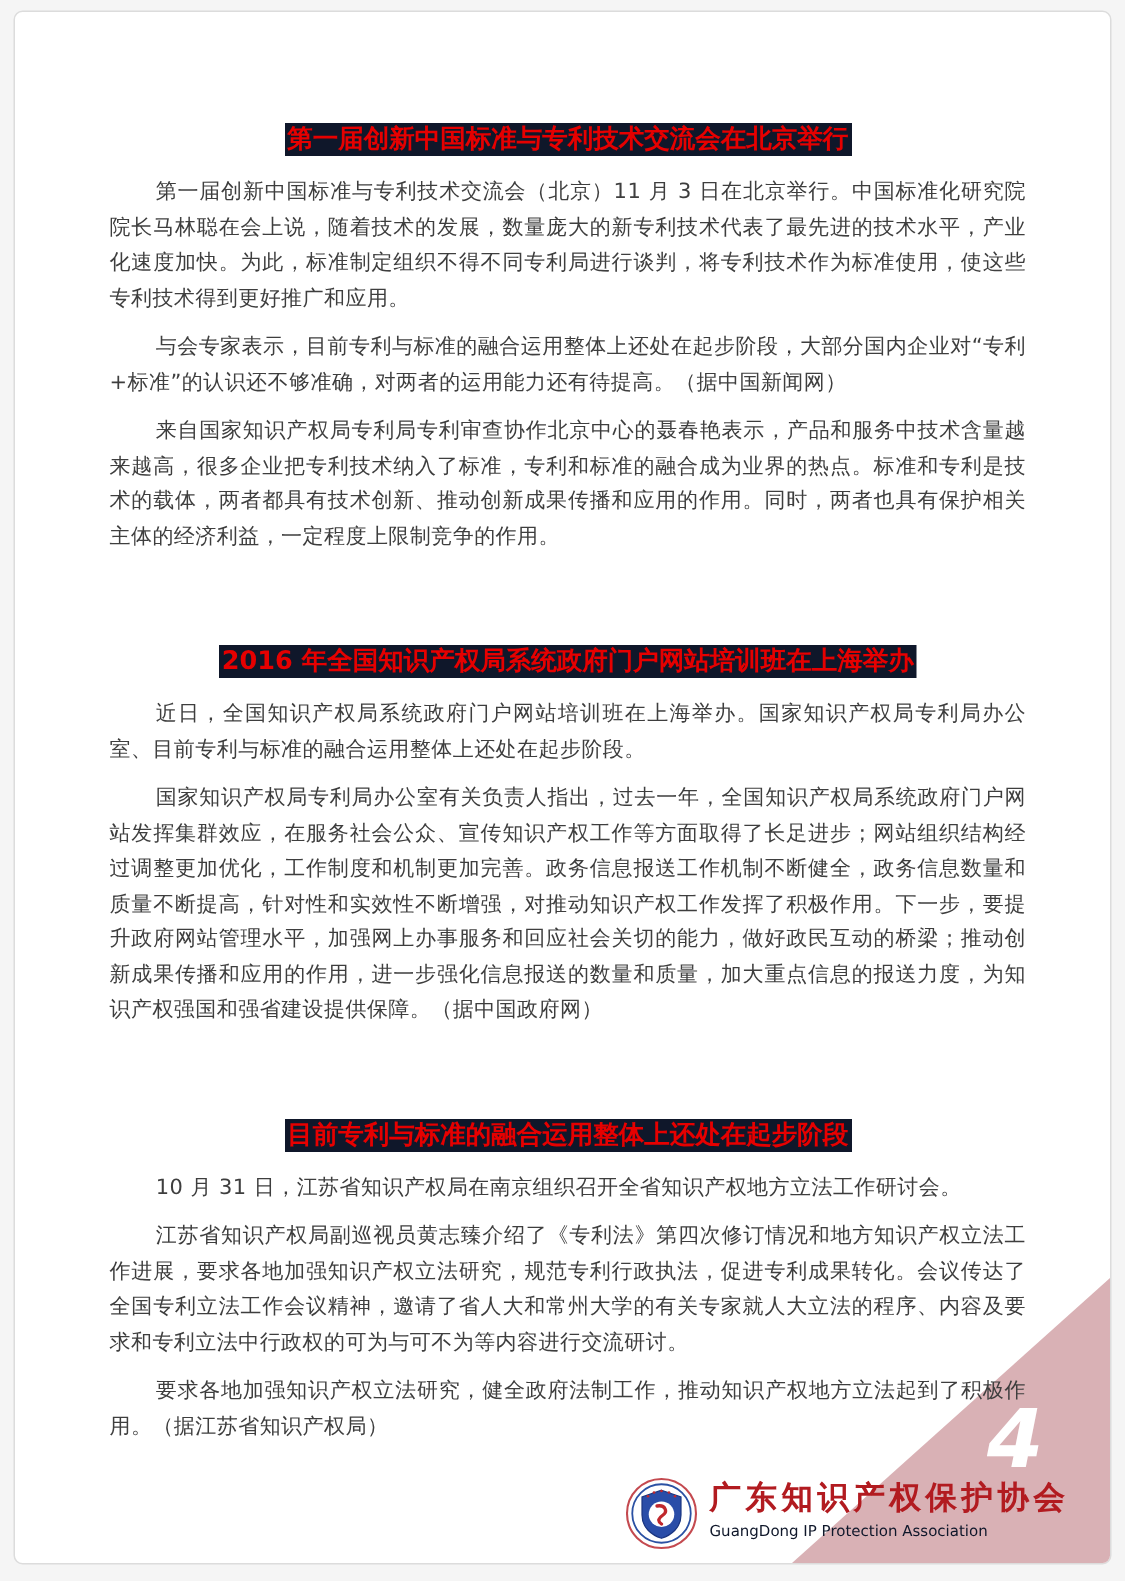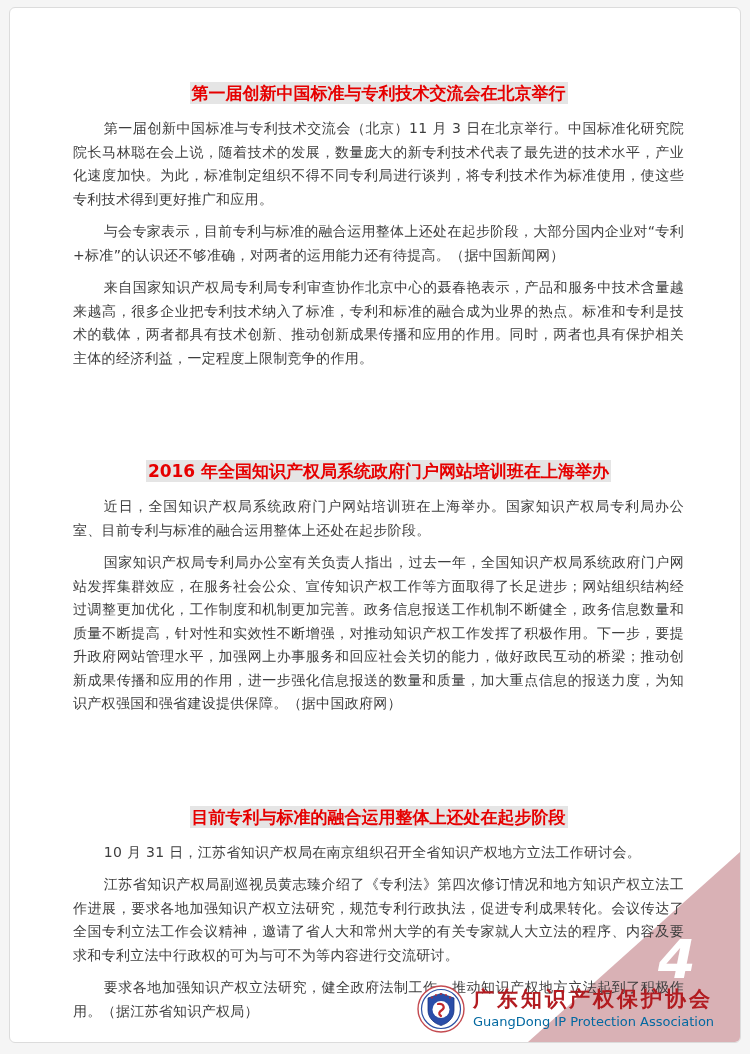--- a/index.html
+++ b/index.html
@@ -21,31 +21,31 @@
     background: #ffffff;
     border: 1px solid #dcdcdc;
     border-radius: 6px;
     overflow: hidden;
   }
   .content {
     position: relative;
     padding: 74px 56px 0 63px;
     z-index: 2;
   }
-  .section + .section { margin-top: 90px; }
+  .section + .section { margin-top: 60px; }
   .section-title {
     text-align: center;
     font-size: 17px;
     font-weight: bold;
     line-height: 22px;
     margin-bottom: 13px;
   }
   .section-title span {
     color: #e60000;
-    background: #e5e5e5;
+    background: #0f172a;
     padding: 1px 2px;
   }
   .body-paragraph {
     font-size: 14px;
     line-height: 23.5px;
     color: #3e3e3e;
     text-align: justify;
     text-indent: 2.2em;
     margin-bottom: 9px;
     letter-spacing: 0.3px;
@@ -80,22 +80,22 @@
   .org-zh {
     font-size: 21px;
     font-weight: bold;
     color: #b21b20;
     letter-spacing: 3px;
     line-height: 24px;
     white-space: nowrap;
     font-family: Liberation Mono, monospace;
   }
   .org-en {
-    font-size: 13px;
-    color: #0369a1;
+    font-size: 10px;
+    color: #0f172a;
     line-height: 17px;
     white-space: nowrap;
   }
 </style>
 </head>
 <body>
 
 <div class="viewport">
   <div class="page-card">
 

